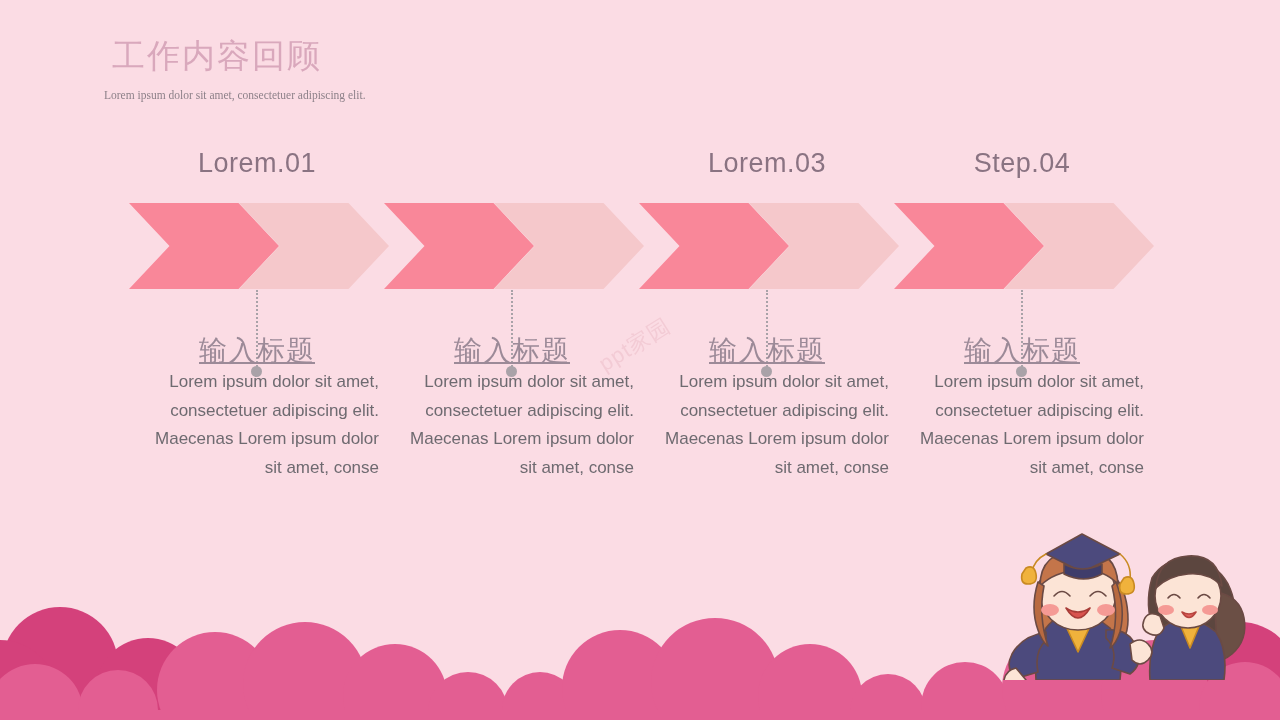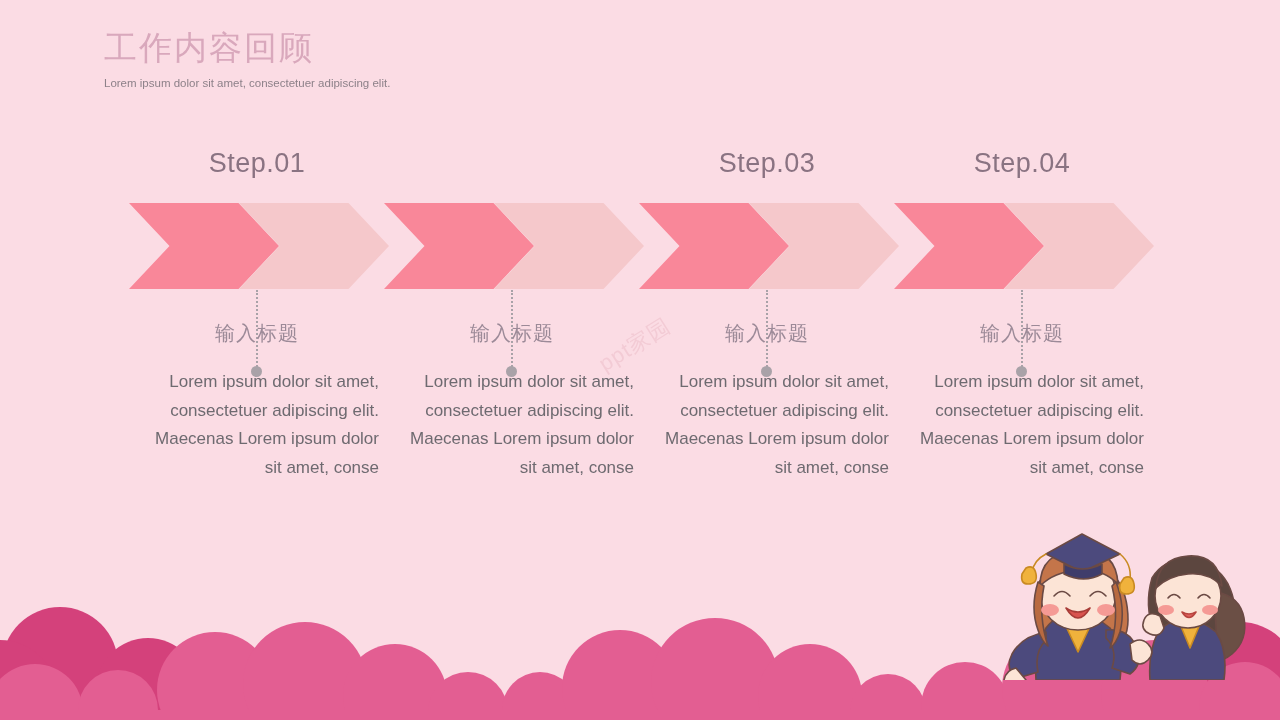--- a/index.html
+++ b/index.html
@@ -31,25 +31,25 @@
     top: 28px;
     width: 460px;
   }
   #slide-title {
     font-family: "Liberation Serif", serif;
     font-size: 33px;
     line-height: 40px;
     color: #d9a8bc;
     letter-spacing: 2px;
     font-weight: normal;
-    margin: 0;
+    margin: 8px;
     white-space: nowrap;
   }
   #slide-subtitle {
-    font-family: Liberation Sans, sans-serif;
+    font-family: Liberation Serif, serif;
     font-size: 11.5px;
     line-height: 22px;
     color: #8d8189;
     margin: 4px 0 0 0;
     width: 312px;
     letter-spacing: 0px;
   }
 
   
   #steps {
@@ -109,27 +109,28 @@
     top: 366px;
     left: 122px;
     width: 11px;
     height: 11px;
     border-radius: 50%;
     background: #a9a2a8;
   }
 
   .step-heading {
     position: absolute;
-    top: 320px;
+    top: 332px;
     left: 0;
     width: 256px;
     text-align: center;
-    font-size: 20px;
+    font-size: 28px;
     color: #9c8a98;
     letter-spacing: 1px;
+    text-decoration: underline;
   }
   .step-body {
     position: absolute;
     top: 368px;
     left: 6px;
     width: 244px;
     text-align: right;
     font-size: 17px;
     line-height: 28.5px;
     color: #6e6a70;
@@ -174,21 +175,21 @@
 <div id="slide">
 
   <div id="header">
     <h1 id="slide-title">工作内容回顾</h1>
     <p id="slide-subtitle">Lorem ipsum dolor sit amet, consectetuer adipiscing elit.</p>
   </div>
 
   <div id="steps">
 
     <div class="step" style="left:129px;">
-      <div class="step-label">Step.01</div>
+      <div class="step-label">Lorem.01</div>
       <div class="chev-wrap">
         <div class="chev a"></div>
         <div class="chev b"></div>
       </div>
       <div class="connector"></div>
       <div class="connector-dot"></div>
       <div class="step-heading">输入标题</div>
       <div class="step-body">Lorem ipsum dolor sit amet, consectetuer adipiscing elit. Maecenas Lorem ipsum dolor sit amet, conse</div>
     </div>
 
@@ -197,21 +198,21 @@
         <div class="chev a"></div>
         <div class="chev b"></div>
       </div>
       <div class="connector"></div>
       <div class="connector-dot"></div>
       <div class="step-heading">输入标题</div>
       <div class="step-body">Lorem ipsum dolor sit amet, consectetuer adipiscing elit. Maecenas Lorem ipsum dolor sit amet, conse</div>
     </div>
 
     <div class="step" style="left:639px;">
-      <div class="step-label">Step.03</div>
+      <div class="step-label">Lorem.03</div>
       <div class="chev-wrap">
         <div class="chev a"></div>
         <div class="chev b"></div>
       </div>
       <div class="connector"></div>
       <div class="connector-dot"></div>
       <div class="step-heading">输入标题</div>
       <div class="step-body">Lorem ipsum dolor sit amet, consectetuer adipiscing elit. Maecenas Lorem ipsum dolor sit amet, conse</div>
     </div>
 

